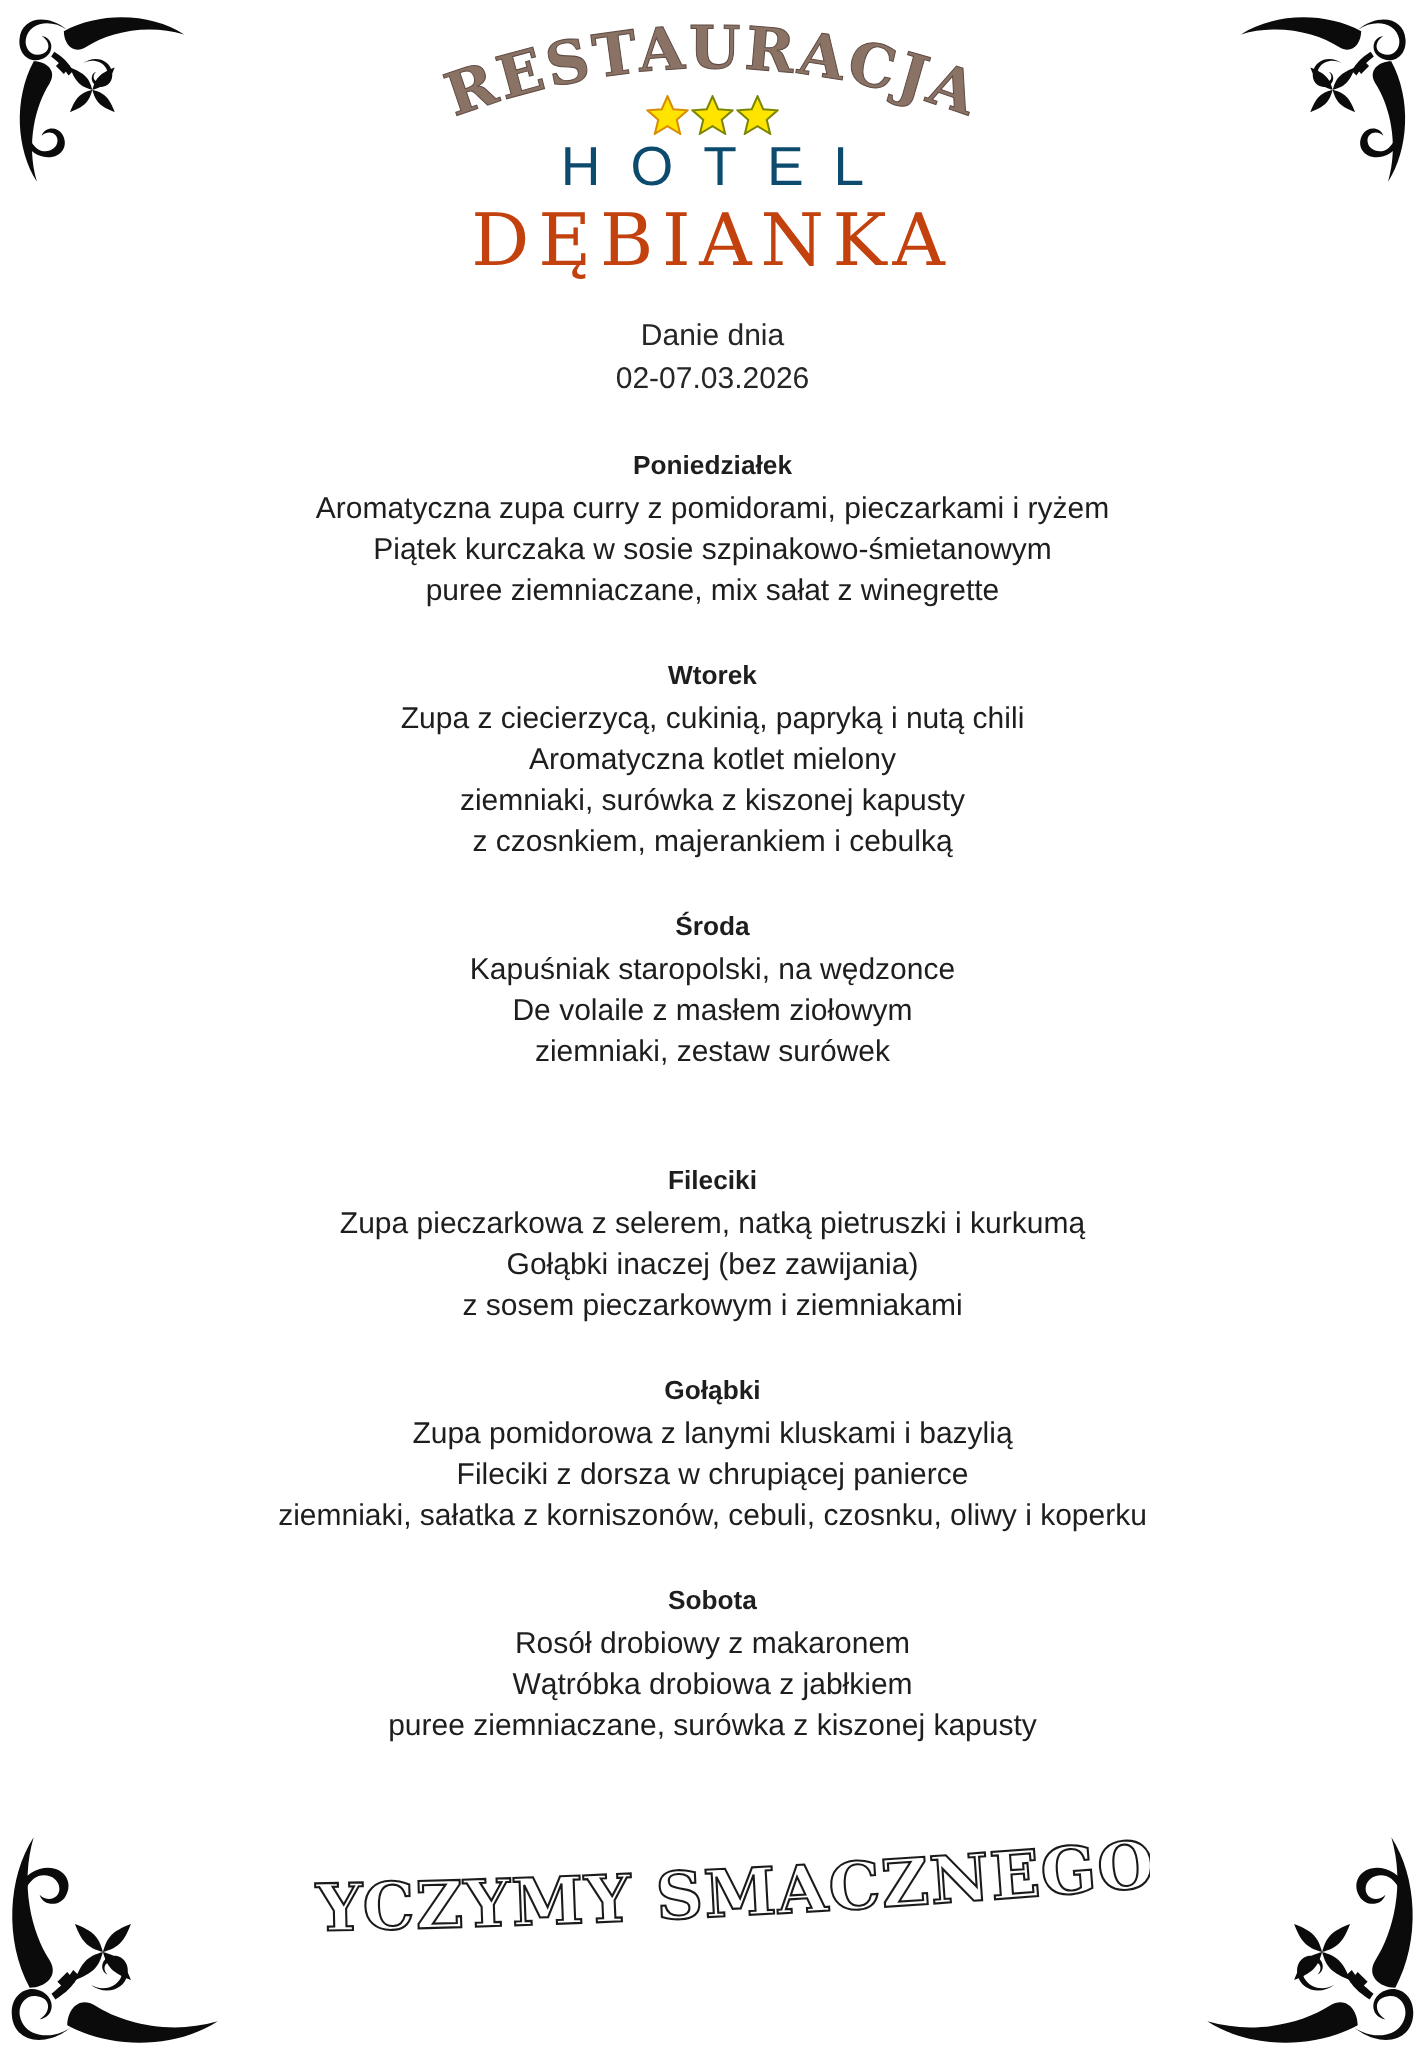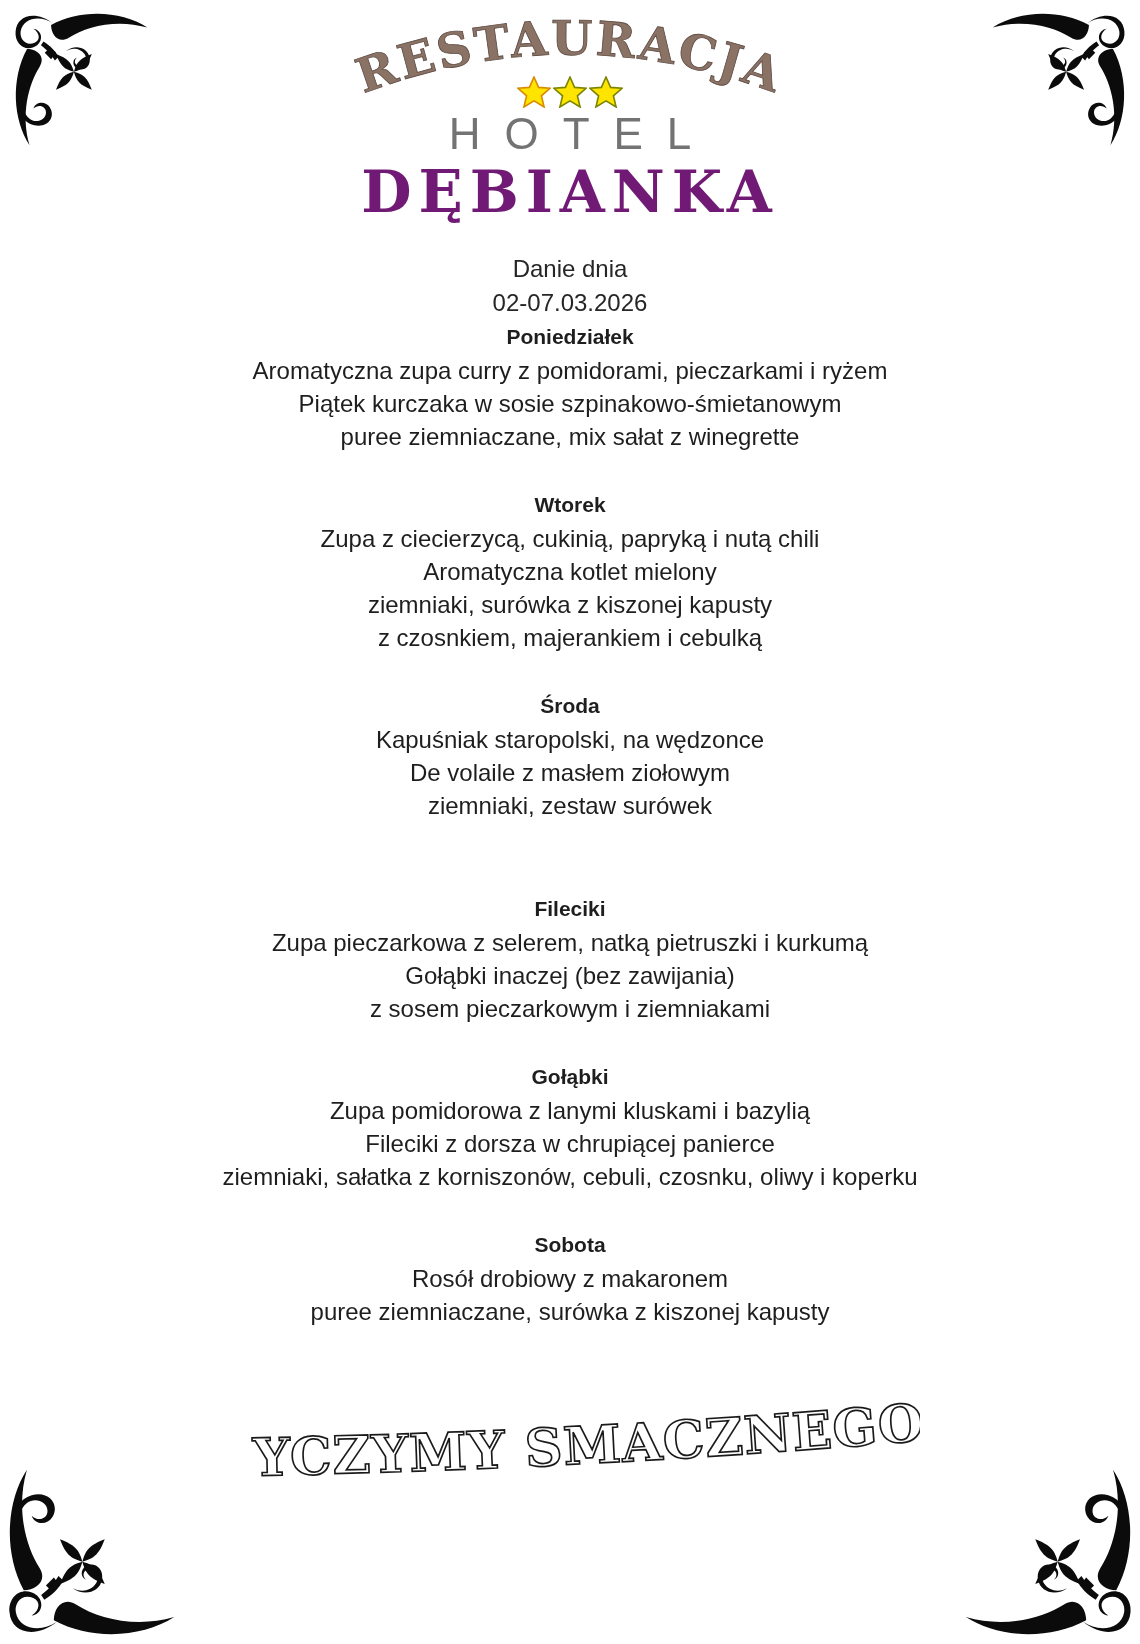--- a/index.html
+++ b/index.html
@@ -20,34 +20,34 @@
   .corner.bl{bottom:0;left:0;width:190px;height:190px;transform:scaleY(-1);}
   .corner.br{bottom:0;right:0;width:190px;height:190px;transform:scale(-1,-1);}
 
   
   .logo{padding-top:10px;text-align:center;}
   .arch-svg{display:block;margin:0 auto;width:500px;height:100px;}
   .stars{display:flex;justify-content:center;gap:2px;margin-top:-34px;position:relative;}
   .star-icon{width:34px;height:32px;}
   .hotel-line{
     font-size:44px;line-height:52px;letter-spacing:24px;text-indent:24px;
-    color:#737373;font-weight:400;margin-top:0px;
+    color:#0c4a6e;font-weight:400;margin-top:0px;
   }
   .name-line{
     font-family:"DejaVu Serif", serif;
-    font-size:58px;line-height:64px;font-weight:bold;letter-spacing:7px;
-    color:#701a75;margin-top:0px;
+    font-size:58px;line-height:64px;font-weight:normal;letter-spacing:7px;
+    color:#c2410c;margin-top:0px;
   }
 
   
   .title-block{text-align:center;margin-top:28px;}
   .title-block .t{font-size:24px;font-weight:normal;line-height:34px;color:#262626;}
 
   
-  .menu{text-align:center;}
+  .menu{margin-top:36px;text-align:center;}
   .day{margin-top:35px;}
   .day:first-child{margin-top:0;}
   .day:nth-child(4){margin-top:70px;} 
   .day-name{font-size:21px;font-weight:bold;line-height:34px;margin:0;color:#1e1e1e;}
   .item{font-size:24px;line-height:33px;margin:0;color:#1e1e1e;}
 
   
   .footer{margin-top:52px;text-align:center;}
   .footer-svg{display:block;margin:0 auto;width:700px;height:120px;}
 </style>
@@ -168,20 +168,21 @@
           <p class="item">Zupa pomidorowa z lanymi kluskami i bazylią</p>
           <p class="item">Fileciki z dorsza w chrupiącej panierce</p>
           <p class="item">ziemniaki, sałatka z korniszonów, cebuli, czosnku, oliwy i koperku</p>
         </div>
   </section>
 
   <section class="day">
     <h3 class="day-name">Sobota</h3>
     <div class="day-items">
           <p class="item">Rosół drobiowy z makaronem</p>
+          <p class="item">Wątróbka drobiowa z jabłkiem</p>
           <p class="item">puree ziemniaczane, surówka z kiszonej kapusty</p>
         </div>
   </section>
 </main>
 
   <footer class="footer">
     <svg class="footer-svg" viewBox="0 0 700 120">
       <path id="footPath" d="M16 96 Q350 90 684 62" fill="none"></path>
       <text font-family="DejaVu Serif, serif" font-size="52" font-weight="bold" fill="#ffffff" stroke="#1a1a1a" stroke-width="1.7" letter-spacing="1">
         <textPath href="#footPath" startOffset="50%" text-anchor="middle">ŻYCZYMY SMACZNEGO</textPath>

